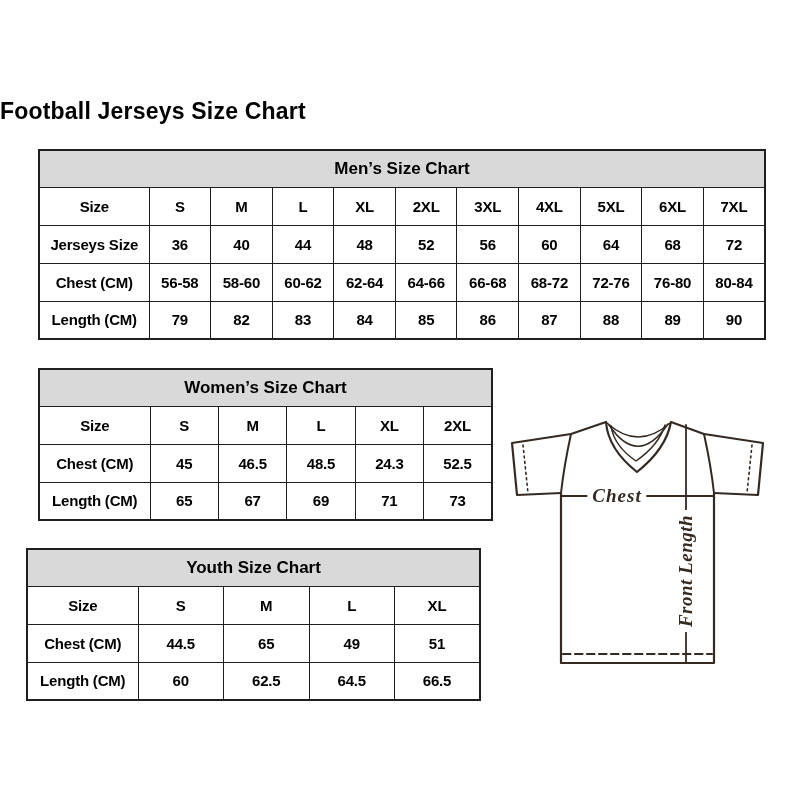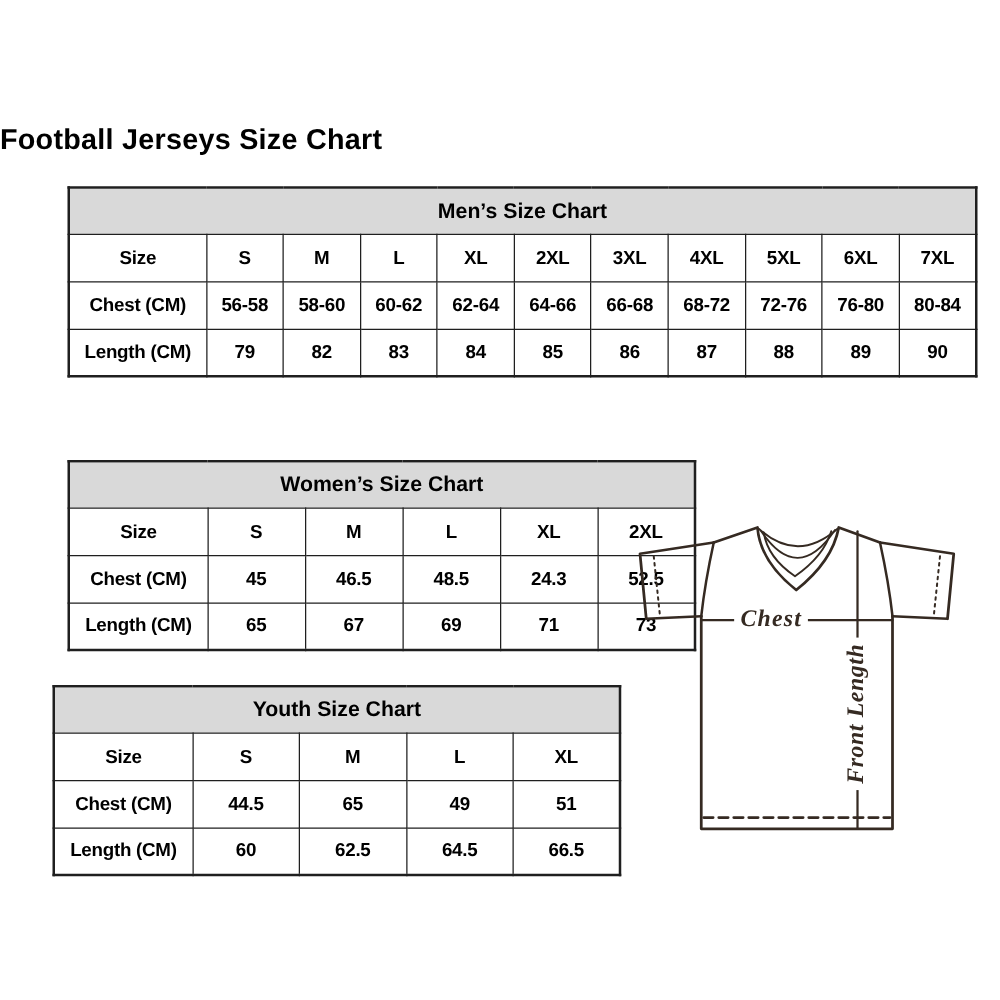--- a/index.html
+++ b/index.html
@@ -22,42 +22,41 @@
     text-align: left;
     font-size: 23px;
     font-weight: 700;
     letter-spacing: 0.2px;
   }
   table.size-table {
     position: absolute;
     border-collapse: collapse;
     table-layout: fixed;
     border: 2px solid #1f1f1f;
-    margin-left: 16px;
   }
   .size-table th, .size-table td {
     border: 1px solid #1f1f1f;
     text-align: center;
     vertical-align: middle;
     font-weight: 700;
     font-size: 15px;
     height: 38px;
     padding: 0 2px;
     letter-spacing: -0.2px;
     overflow: hidden;
     white-space: nowrap;
   }
   .size-table th.section-header {
     background: #d9d9d9;
     font-size: 17px;
     height: 37px;
     letter-spacing: 0;
   }
   #mens-table   { left: 38px; top: 149px; width: 728px; }
-  #womens-table { left: 38px; top: 368px; width: 503px; }
+  #womens-table { left: 38px; top: 368px; width: 455px; }
   #youth-table  { left: 26px; top: 548px; width: 455px; }
   #mens-table col.label-col { width: 110px; }
   #womens-table col.label-col, #youth-table col.label-col { width: 111px; }
 
   .jersey {
     position: absolute;
     left: 502px;
     top: 400px;
     width: 270px;
     height: 280px;
@@ -111,20 +110,33 @@
           <td>S</td>
           <td>M</td>
           <td>L</td>
           <td>XL</td>
           <td>2XL</td>
           <td>3XL</td>
           <td>4XL</td>
           <td>5XL</td>
           <td>6XL</td>
           <td>7XL</td>
+        </tr>
+        <tr>
+          <td>Jerseys Size</td>
+          <td>36</td>
+          <td>40</td>
+          <td>44</td>
+          <td>48</td>
+          <td>52</td>
+          <td>56</td>
+          <td>60</td>
+          <td>64</td>
+          <td>68</td>
+          <td>72</td>
         </tr>
         <tr>
           <td>Chest (CM)</td>
           <td>56-58</td>
           <td>58-60</td>
           <td>60-62</td>
           <td>62-64</td>
           <td>64-66</td>
           <td>66-68</td>
           <td>68-72</td>

